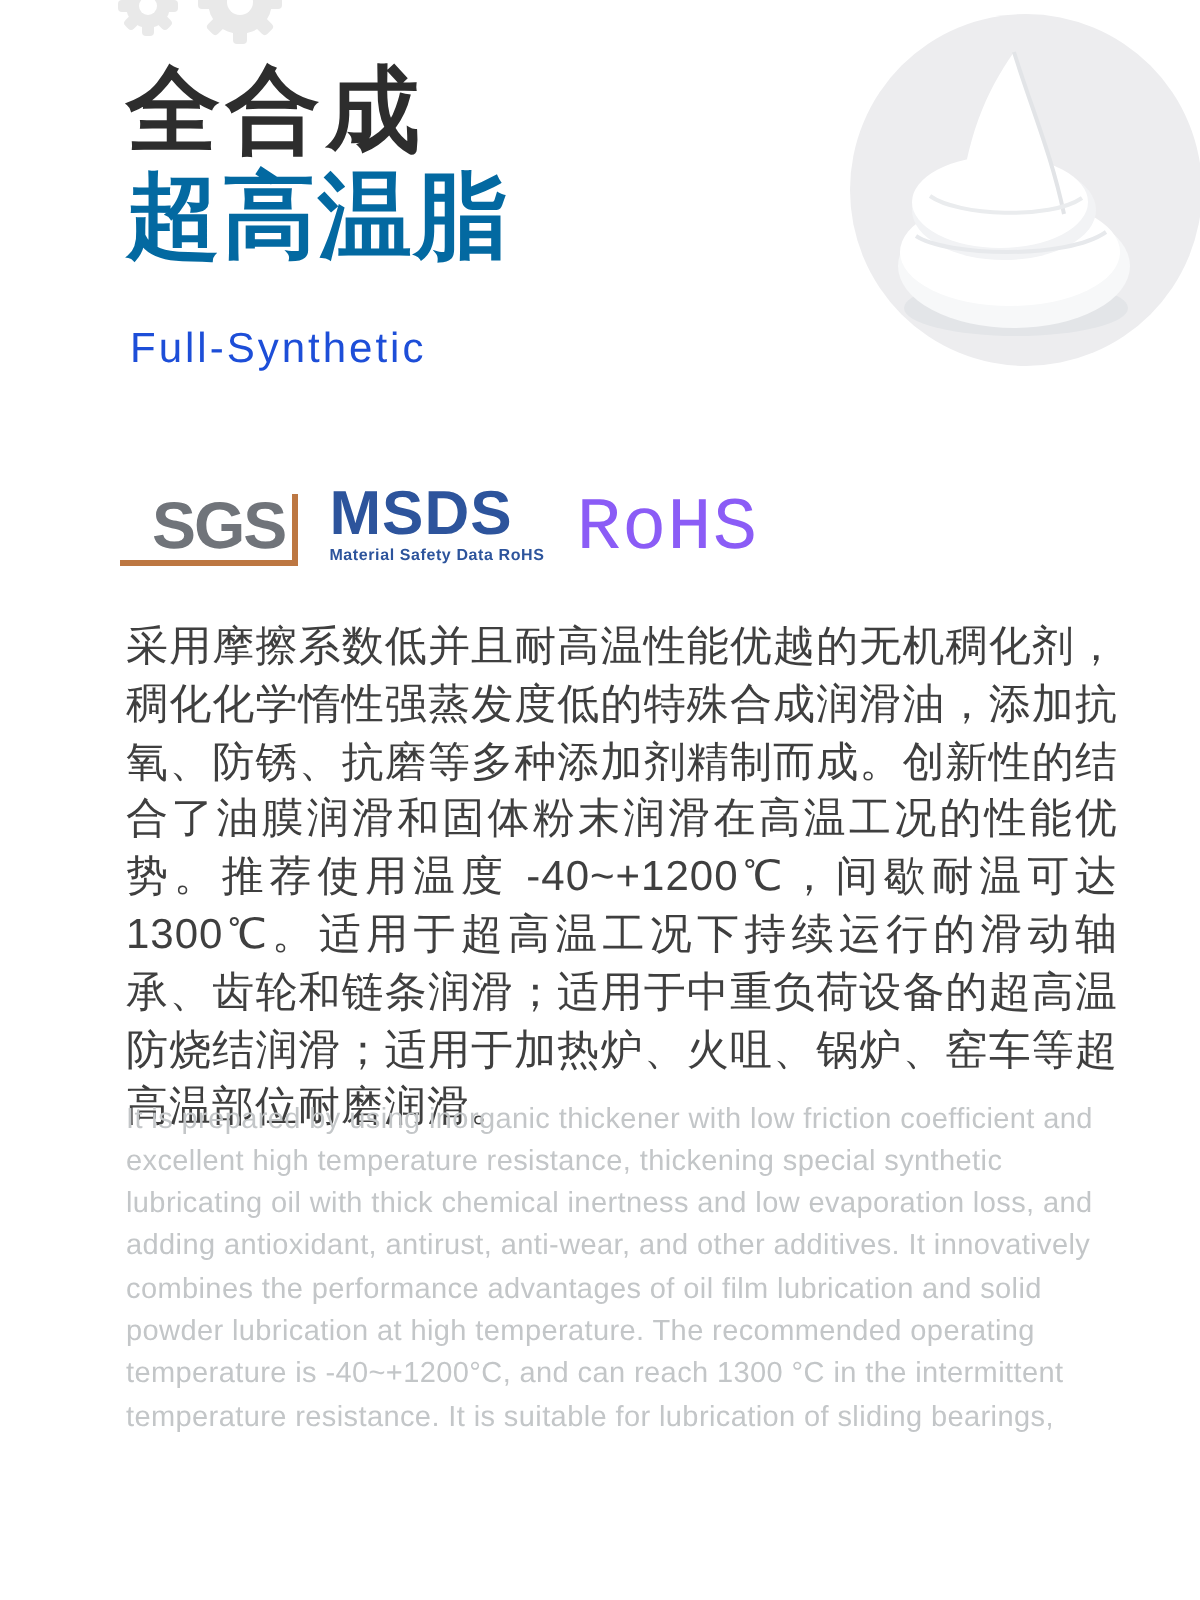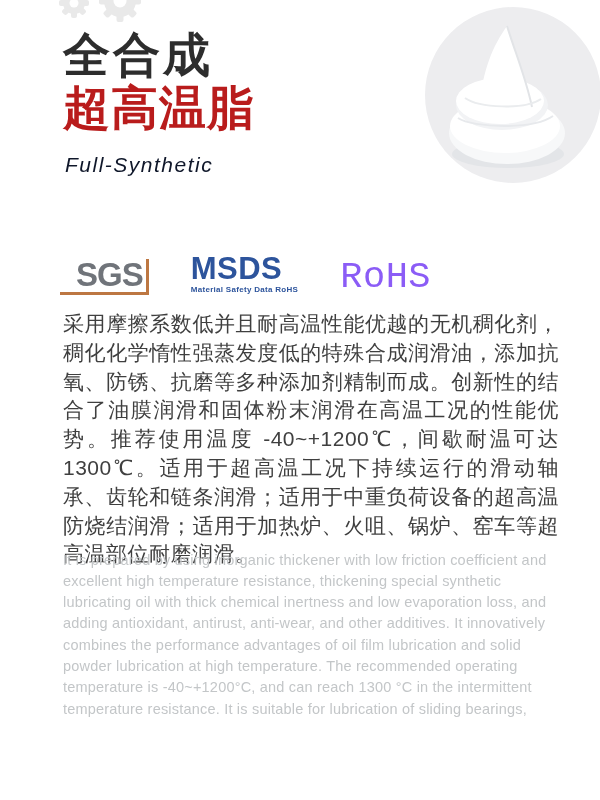--- a/index.html
+++ b/index.html
@@ -12,32 +12,32 @@
   
   .gears { position:absolute; left:50px; top:0; width:110px; height:34px; }
 
   
   .product-photo { position:absolute; left:413px; top:6px; width:195px; height:182px; }
 
   
   .title-block { position:absolute; left:63px; top:28px; }
   .title-cn { font-size:47px; font-weight:700; letter-spacing:3px; line-height:53px;
               color:#2d2d2d; white-space:nowrap; }
-  .title-cn.red { color:#b91c1c; letter-spacing:1px; }
+  .title-cn.red { color:#0369a1; letter-spacing:1px; }
 
-  .subtitle { position:absolute; left:65px; top:148px; font-style:italic;
-              font-size:21px; line-height:34px; color:#0f172a; letter-spacing:1.5px; }
+  .subtitle { position:absolute; left:65px; top:158px; 
+              font-size:21px; line-height:34px; color:#1d4ed8; letter-spacing:1.5px; }
 
   
-  .badges { position:absolute; left:60px; top:242px; display:flex; align-items:flex-end; gap:42px; }
+  .badges { position:absolute; left:60px; top:242px; display:flex; align-items:flex-end; gap:16px; }
   .sgs { font-size:33px; font-weight:700; color:#70747a; letter-spacing:-1px; line-height:0.95;
          border-bottom:3px solid #bd7742; border-right:3px solid #bd7742;
          padding:0 3px 2px 16px; }
   .msds { display:flex; flex-direction:column; align-items:flex-start; padding-bottom:1px; }
-  .msds-label { font-size:31px; font-weight:700; color:#2d549c; letter-spacing:0.5px; line-height:0.95;margin-top:12px; }
+  .msds-label { font-size:31px; font-weight:700; color:#2d549c; letter-spacing:0.5px; line-height:0.95; }
   .msds-sub { font-size:8px; font-weight:700; color:#2d549c; letter-spacing:0.3px; margin-top:2px; }
   .rohs { font-family:Liberation Mono, monospace; font-size:37px; color:#8b5cf6;
           line-height:0.9; padding-bottom:1px; letter-spacing:0.5px; }
 
   
   .desc-cn { position:absolute; left:63px; top:294px; width:496px;
              font-size:21px; line-height:28.8px; color:#3f3f3f;
              text-align:justify; letter-spacing:0.5px;margin-top:16px; }
   .desc-en { position:absolute; left:63px; top:535px; width:502px;
              font-size:14.5px; line-height:21.3px; color:#c3c6c8;

